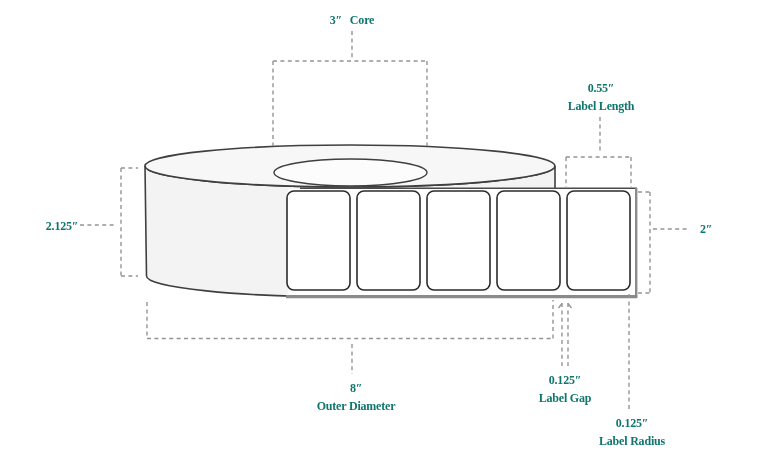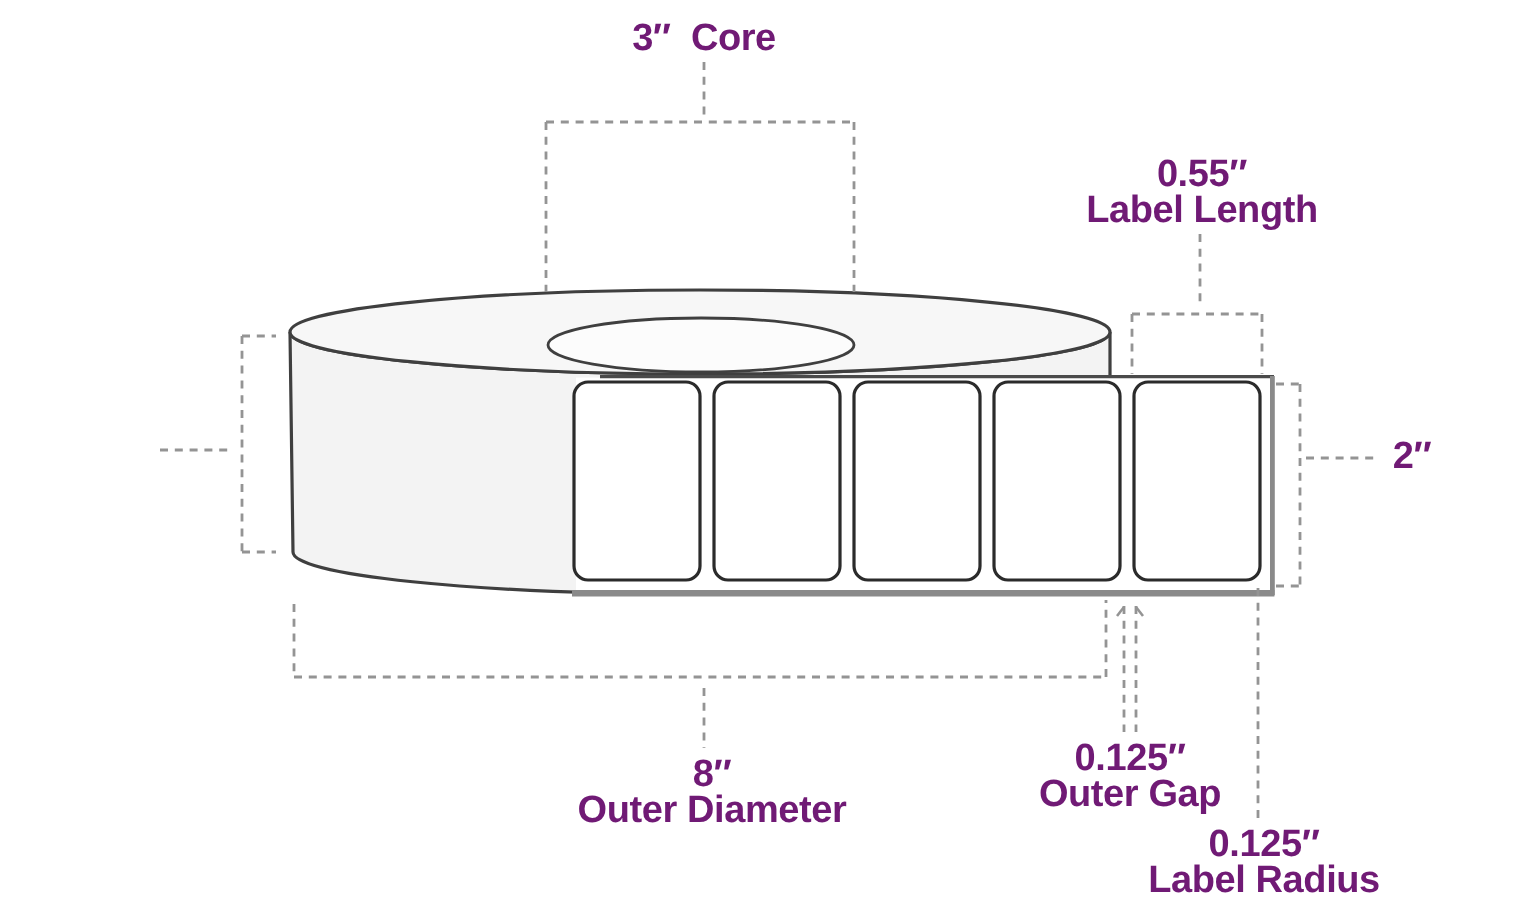--- a/index.html
+++ b/index.html
@@ -7,25 +7,26 @@
     width:765px;height:460px;position:relative;overflow:hidden;
     font-family:"Liberation Sans",sans-serif;
   }
   #stage{position:absolute;left:0;top:0;width:765px;height:460px;}
   svg{position:absolute;left:0;top:0;display:block;}
   .ann{
     position:absolute;
     transform:translateX(-50%);
     text-align:center;
     font-weight:700;
-    font-size:19px;
+    font-size:12px;
     line-height:18px;
     letter-spacing:-0.2px;
-    color:#701a75;
+    color:#0f766e;
     white-space:nowrap;
+    font-family:Liberation Serif, serif;
   }
   .ann .ln{display:block;}
   .ann.inline .ln{display:inline-block;}
   .ann.inline .ln + .ln{margin-left:5px;}
   .ann .ln:empty{display:none;}
 </style>
 </head>
 <body>
 
 <div id="stage">
@@ -109,34 +110,35 @@
     <span class="ln">3″</span>
     <span class="ln">Core</span>
   </div>
 
   <div class="ann" style="left:601px;top:79px;">
     <span class="ln">0.55″</span>
     <span class="ln">Label Length</span>
   </div>
 
   <div class="ann" style="left:62px;top:217px;">
+    <span class="ln">2.125″</span>
   </div>
 
   <div class="ann" style="left:706px;top:220px;">
     <span class="ln">2″</span>
   </div>
 
   <div class="ann" style="left:356px;top:379px;">
     <span class="ln">8″</span>
     <span class="ln">Outer Diameter</span>
   </div>
 
   <div class="ann" style="left:565px;top:371px;">
     <span class="ln">0.125″</span>
-    <span class="ln">Outer Gap</span>
+    <span class="ln">Label Gap</span>
   </div>
 
   <div class="ann" style="left:632px;top:414px;">
     <span class="ln">0.125″</span>
     <span class="ln">Label Radius</span>
   </div>
 
 </div>
 
 </body></html>

